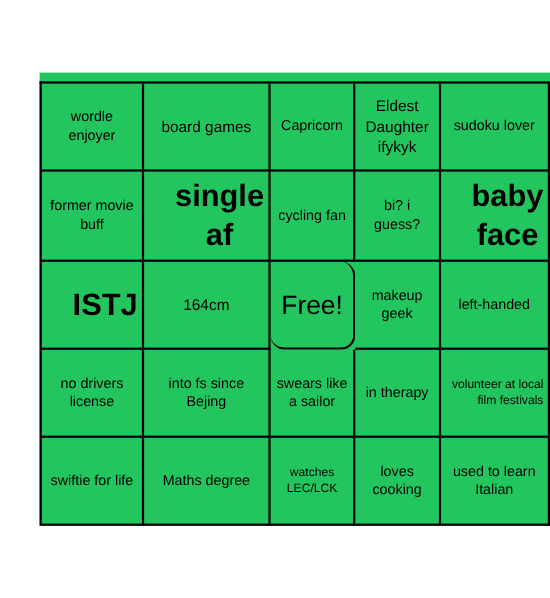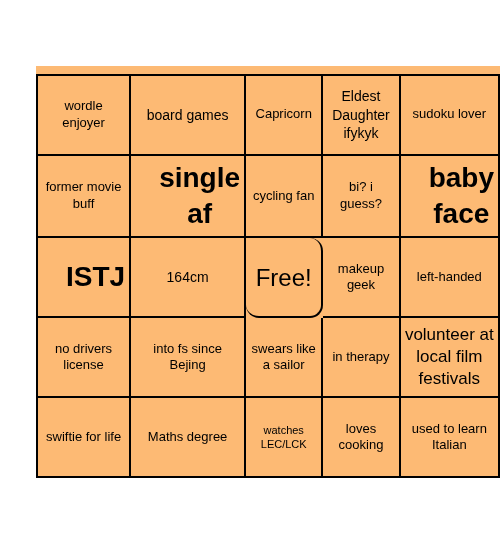--- a/index.html
+++ b/index.html
@@ -7,21 +7,21 @@
       background: #fff;
       display: flex;
       justify-content: center;
       align-items: center;
       width: 500px;
       height: 544px;
       font-family: Arial, sans-serif;
     }
     .bingo-container {
       width: 480px;
-      background: #fdba74;
+      background: #22c55e;
       margin-left: 36px;
     }
     .bingo-title {
       display: flex;
       justify-content: space-around;
       align-items: center;
       padding: 4px 0;
     }
     .bingo-title span {
       font-size: 42px;
@@ -124,21 +124,21 @@
       </div>
       <div class="bingo-cell">
         <span>into fs since Bejing</span>
       </div>
       <div class="bingo-cell">
         <span>swears like a sailor</span>
       </div>
       <div class="bingo-cell">
         <span>in therapy</span>
       </div>
-      <div class="bingo-cell" style="font-size: 17px;">
+      <div class="bingo-cell" style="font-size: 11px; text-align: right;">
         <span>volunteer at local film festivals</span>
       </div>
       <div class="bingo-cell">
         <span>swiftie for life</span>
       </div>
       <div class="bingo-cell">
         <span>Maths degree</span>
       </div>
       <div class="bingo-cell" style="font-size: 11px;">
         <span>watches LEC/LCK</span>

